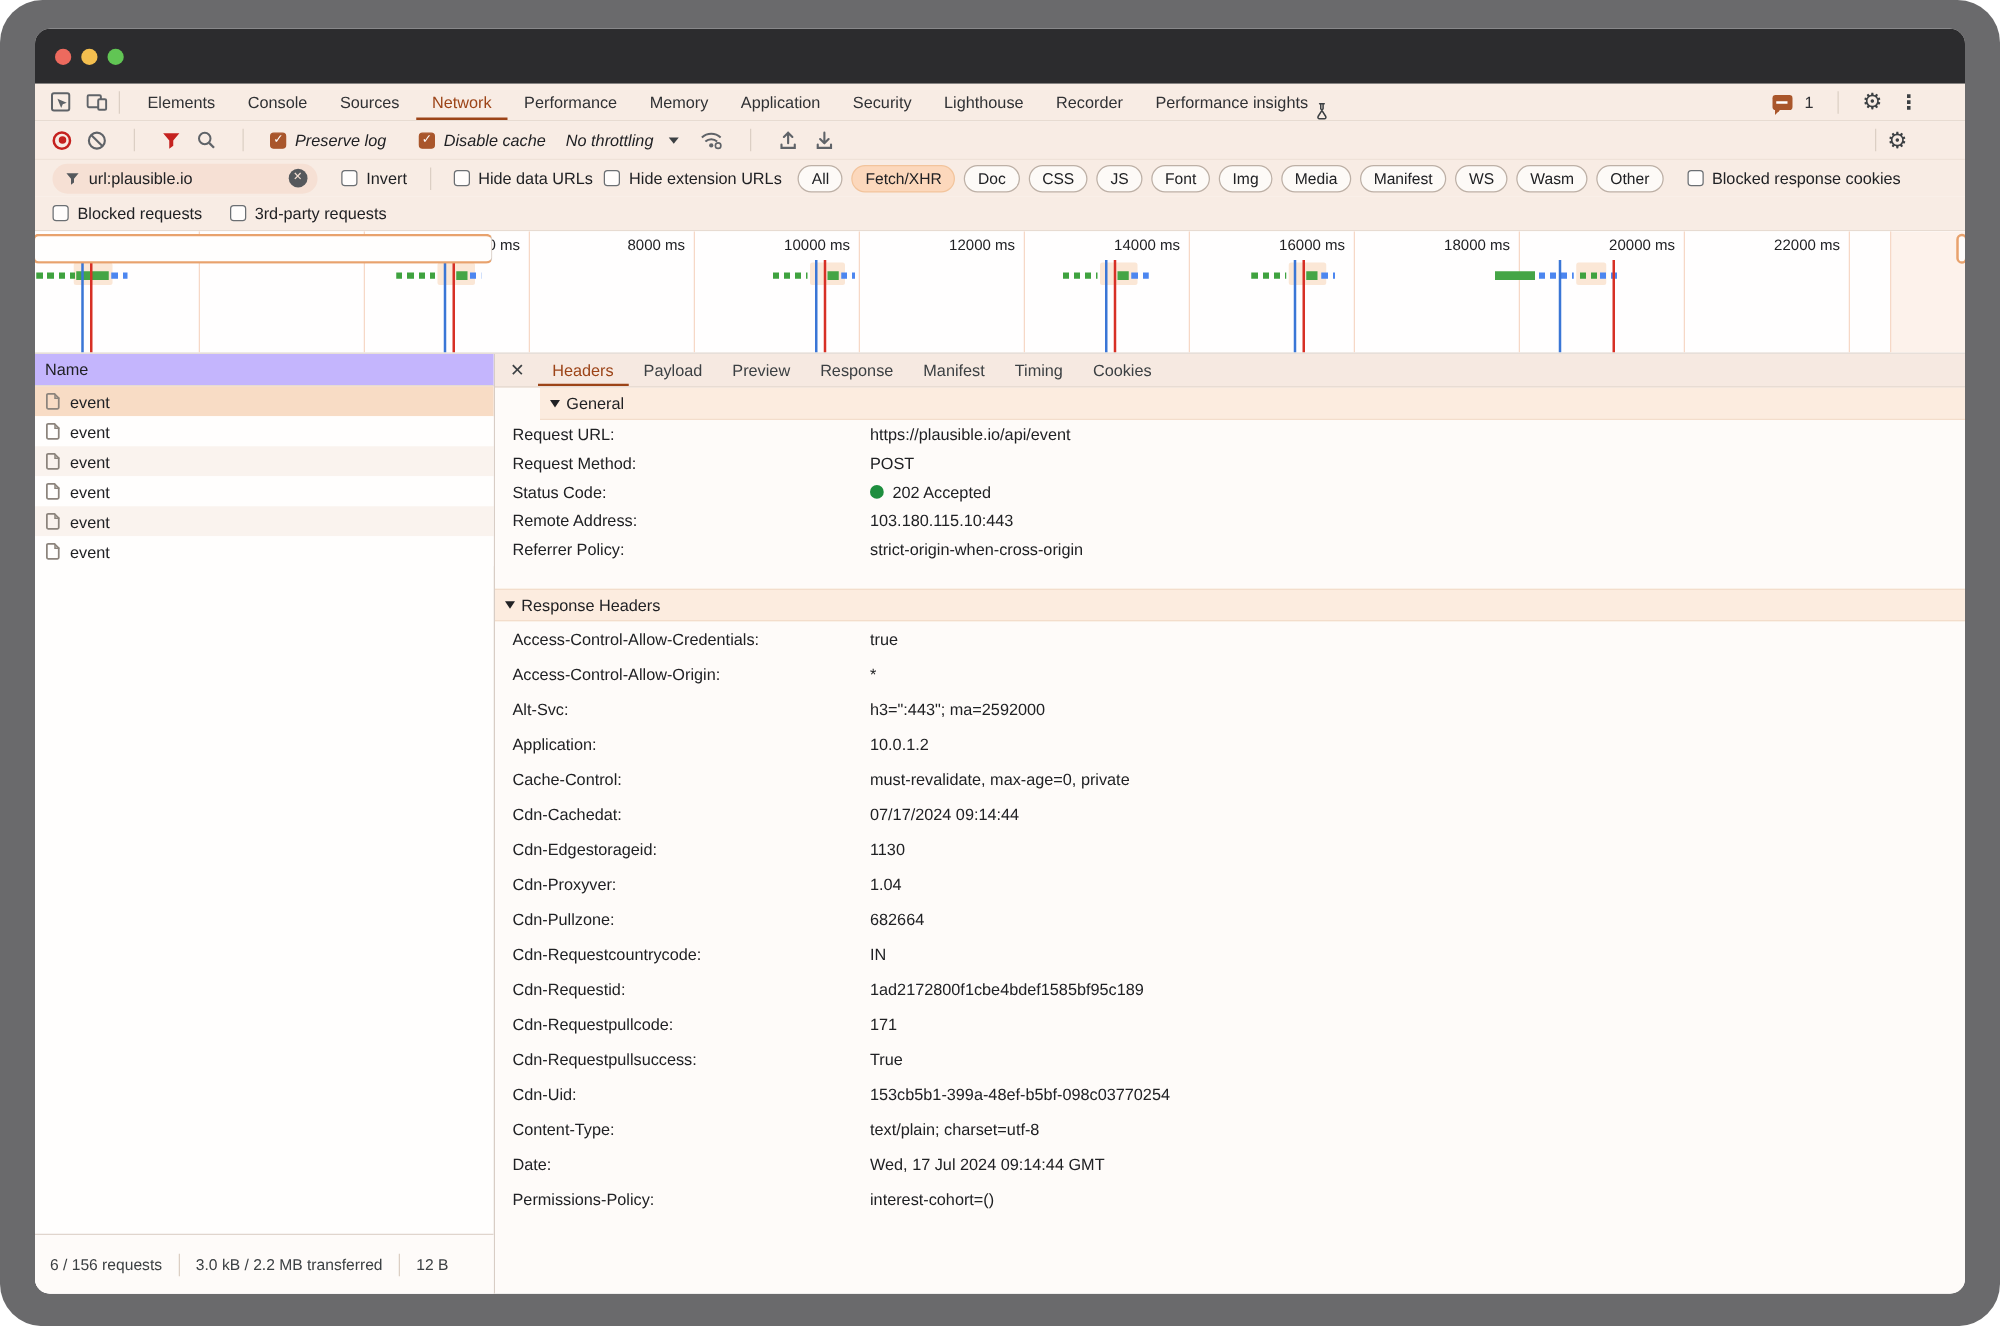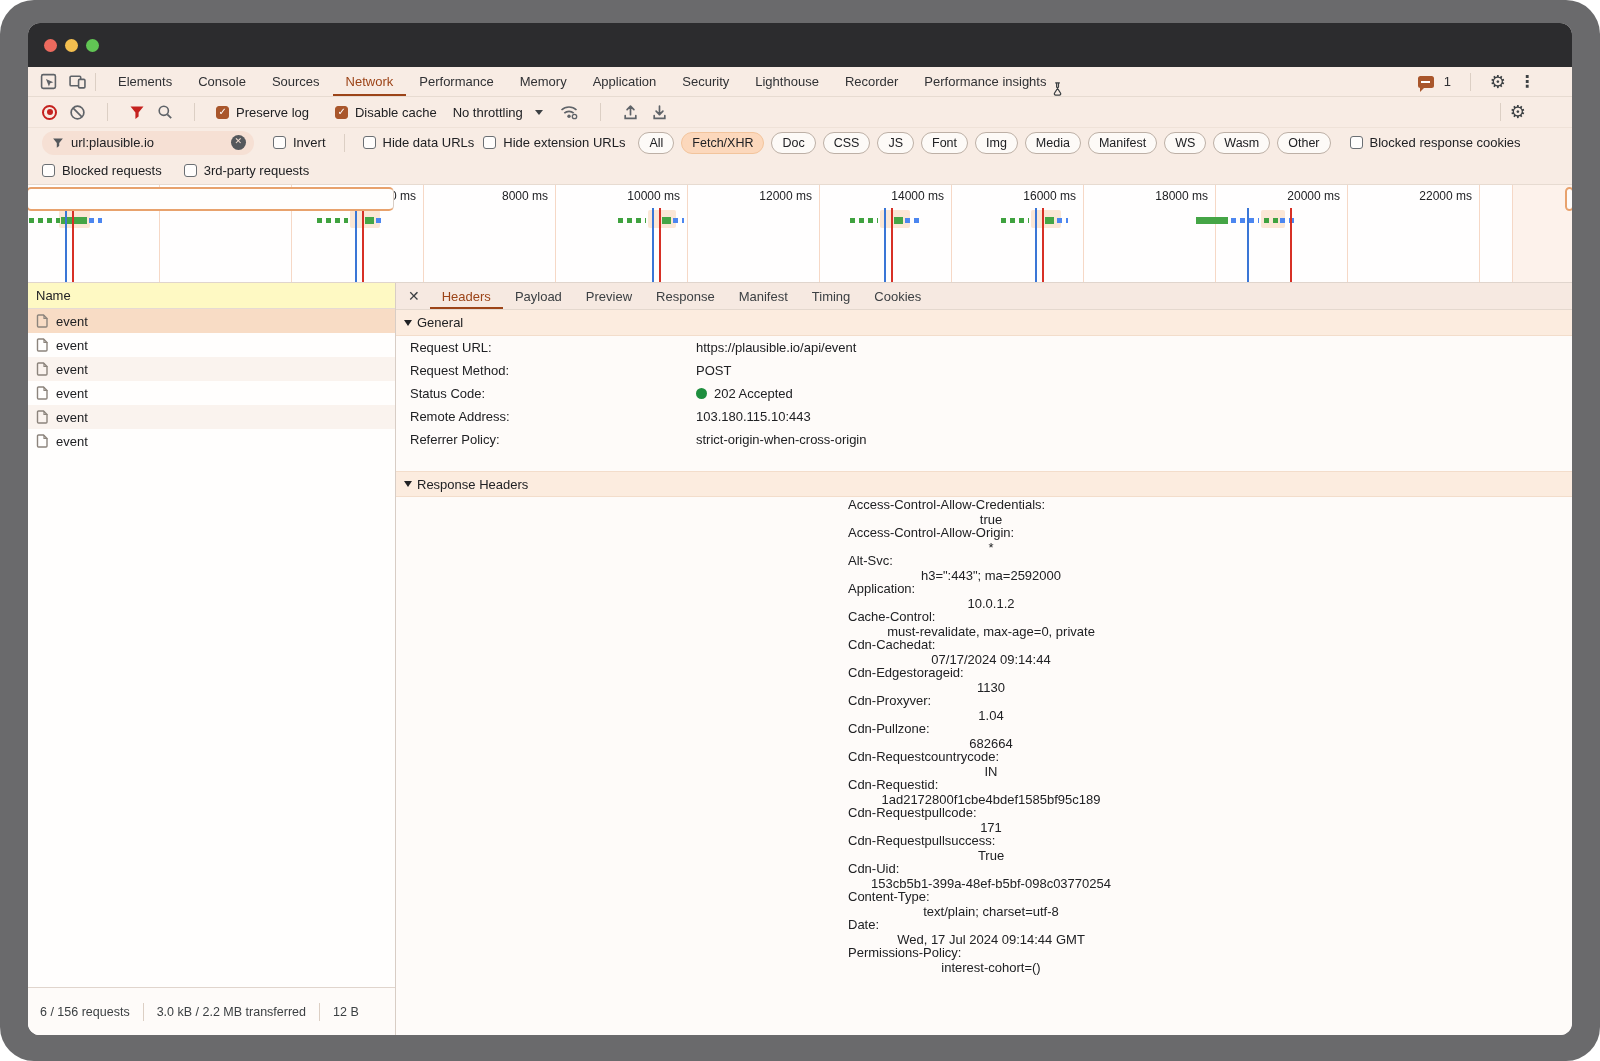--- a/index.html
+++ b/index.html
@@ -28,21 +28,21 @@
   .tab .flask-ic { display:none; }
   .tab.flask .flask-ic { display:inline-block; }
   .tab-right { margin-left:auto; display:flex; align-items:center; gap:10px; }
   .bubble { width:16px; height:12px; background:#a9562b; border-radius:2.5px; position:relative; }
   .bubble::before{content:"";position:absolute;left:3px;top:5px;width:9px;height:2px;background:#fff;}
   .bubble::after{content:"";position:absolute;left:2px;bottom:-4px;border:3px solid transparent;border-top-color:#a9562b;border-left-color:#a9562b;}
   .glyph { color:#3c4043; }
 
   
   .toolbar { height:31px; background:#f8ece4; border-bottom:1px solid #efe2d8;
-    display:flex; align-items:center; padding:0 46px 0 14px; gap:12px; font-size:13px; color:#202124; flex:none; }
+    display:flex; align-items:center; padding:0 46px 0 14px; gap:12px; font-size:13px; color:#202124; flex:none;font-style:italic; }
   .icon-record { width:15px; height:15px; border:2px solid #c5221f; border-radius:50%; position:relative; flex:none; }
   .icon-record::after { content:""; position:absolute; left:2.5px; top:2.5px; width:6px; height:6px; border-radius:50%; background:#c5221f; }
   .cb-group { display:flex; align-items:center; gap:7px; white-space:nowrap; }
   .cb { width:13px; height:13px; border:1.5px solid #6b6f73; border-radius:3px; background:#fffdfc; flex:none; position:relative; }
   .cb.checked { background:#a9562b; border-color:#a9562b; }
   .cb.checked::after { content:"✓"; color:#fff; font-size:10px; font-weight:bold; position:absolute; left:1.5px; top:-1px; }
   .throttle { display:flex; align-items:center; gap:12px; padding:0 4px; }
   .caret { width:0; height:0; border-left:4.5px solid transparent; border-right:4.5px solid transparent; border-top:5px solid #3c4043; }
   .push-right { margin-left:auto; display:flex; align-items:center; }
 
@@ -69,43 +69,43 @@
   .seg-bd { top:33px; height:5px; background:repeating-linear-gradient(90deg,#4c86f0 0 5px,transparent 5px 9px); }
   .seg-hl { top:25px; height:18px; background:#f8d4b4; opacity:.55; border-radius:2px; z-index:0; }
   .seg-vb { top:23px; bottom:0; width:2px; background:#3a76d6; z-index:2; }
   .seg-vr { top:23px; bottom:0; width:2px; background:#d73025; z-index:2; }
   .handle { position:absolute; top:2px; width:9px; height:24px; border:2px solid #e8a26d; background:#fdeadb; border-radius:5px; z-index:3; }
   .handle.left{left:-2px}.handle.right{right:-2px}
 
   
   .main { flex:1; display:flex; min-height:0; }
   .left { width:368px; flex:none; border-right:1px solid #d8cdc5; display:flex; flex-direction:column; background:#fffefd; overflow:hidden; }
-  .name-header { height:26px; background:#fef9c3; border-bottom:1px solid #e6dbd2; display:flex; align-items:center; padding-left:8px; font-size:13px; color:#202124; flex:none; }
+  .name-header { height:26px; background:#c4b5fd; border-bottom:1px solid #e6dbd2; display:flex; align-items:center; padding-left:8px; font-size:13px; color:#202124; flex:none; }
   .req-rows { flex:none; }
   .req-row { height:24px; display:flex; align-items:center; gap:8px; padding-left:8px; font-size:13px; color:#202124; }
   .req-row:nth-child(odd) { background:#faf3ee; }
   .req-row:nth-child(even) { background:#fffefd; }
   .req-row.selected { background:#f8dcc5; }
   .left-fill { flex:1; }
   .status-bar { height:48px; border-top:1px solid #e0d5cd; background:#fefbf9; display:flex; align-items:center; gap:13px; padding-left:12px; font-size:12.5px; color:#3c4043; white-space:nowrap; overflow:hidden; flex:none; }
   .status-bar .vdiv { margin:0; }
 
   .right { flex:1; display:flex; flex-direction:column; min-width:0; background:#fefbf9; }
   .dtabs { height:27px; background:#f6e9e1; border-bottom:1px solid #e4d8ce; display:flex; align-items:center; padding-left:8px; flex:none; }
   .close-x { font-size:14px; color:#3c4043; padding:0 10px 0 4px; }
   .dtab { padding:0 12px; height:100%; display:flex; align-items:center; font-size:13px; color:#3c4043; }
   .dtab.active { color:#9c4418; box-shadow:inset 0 -2px 0 #9c4418; }
   .detail-body { flex:1; overflow:hidden; }
   .section-hd { height:26px; background:#fcecdf; border-top:1px solid #f3ddcb; border-bottom:1px solid #f3ddcb; display:flex; align-items:center; padding-left:8px; gap:5px; font-size:13px; color:#202124; }
-  .section-hd:first-child { border-top:none; }
+  .section-hd:first-child { border-top:none;margin-left:36px; }
   .tri { width:0; height:0; border-left:4.5px solid transparent; border-right:4.5px solid transparent; border-top:6px solid #202124; flex:none; }
   .sec-gap { height:20px; }
   .kv-row { display:flex; align-items:center; padding-left:14px; font-size:13px; color:#202124; }
   .general-rows .kv-row { height:23px; }
-  .rh-rows .kv-row { height:28px;flex-direction:column; }
+  .rh-rows .kv-row { height:28px; }
   .kv-key { width:286px; flex:none; white-space:nowrap; }
   .kv-value { white-space:nowrap; display:flex; align-items:center; }
   .kv-row.dot .kv-value::before { content:""; width:11px; height:11px; border-radius:50%; background:#1e8e3e; margin-right:7px; flex:none; }
 
   svg.ic { display:block; }
 </style>
 </head>
 <body>
 
 <div class="frame">

